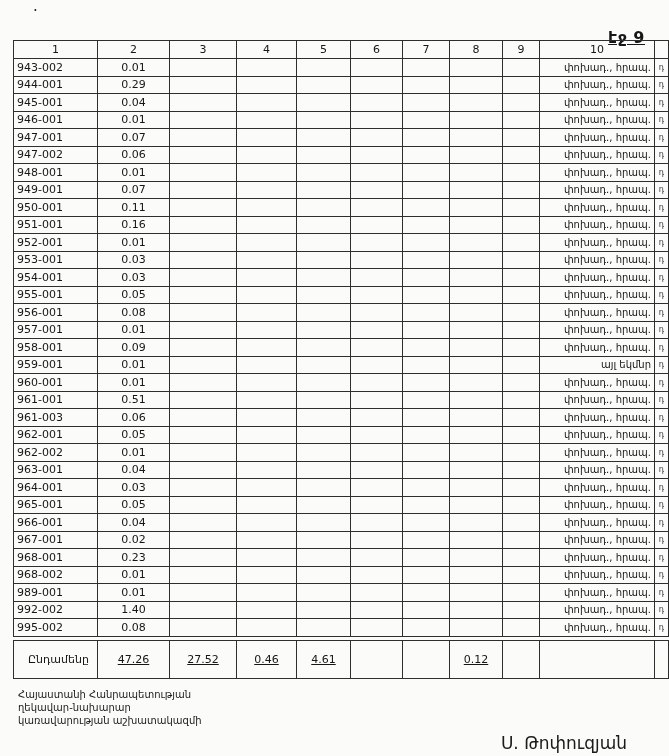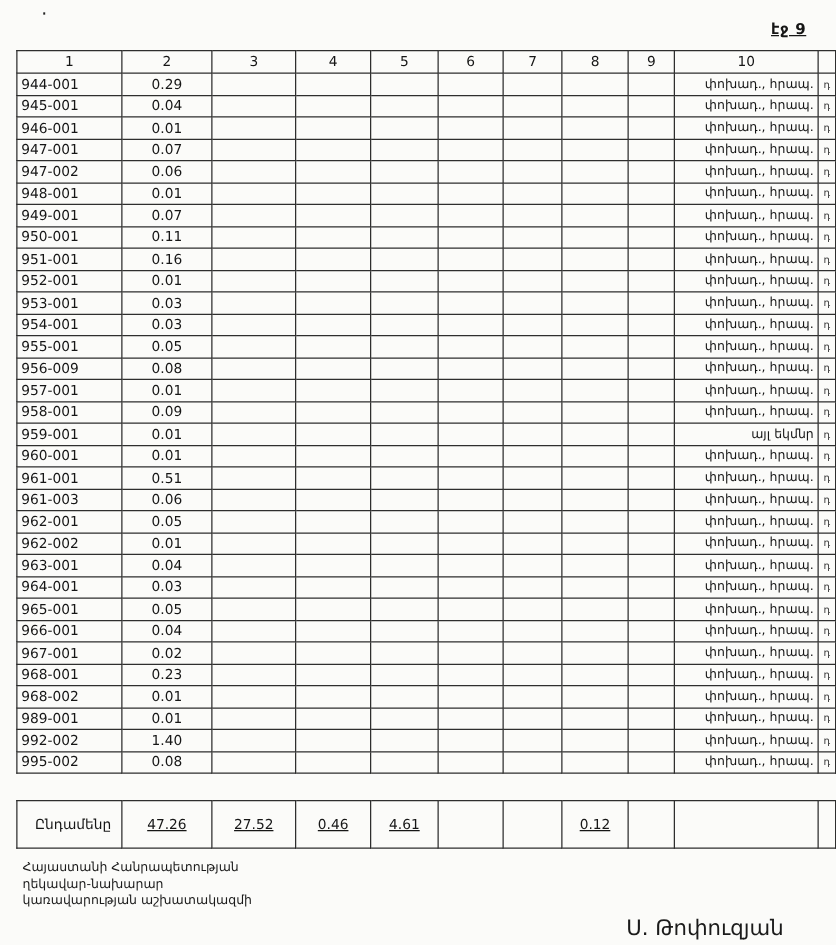--- a/index.html
+++ b/index.html
@@ -7,21 +7,21 @@
   body {
     background: #fbfbf9;
     font-family: "DejaVu Sans", sans-serif;
     color: #161616;
     position: relative;
     overflow: hidden;
   }
   .page { position: absolute; inset: 0; }
 
   .corner-dot { position: absolute; top: 2px; left: 33px; font-size: 15px; color: #222; }
-  .page-label { position: absolute; top: 16px; right: 24px; font-size: 12px; font-weight: bold; letter-spacing: .5px; text-decoration: underline; }
+  .page-label { position: absolute; top: 28px; right: 24px; font-size: 16px; font-weight: bold; letter-spacing: .5px; text-decoration: underline; }
 
   table.grid {
     border-collapse: collapse;
     table-layout: fixed;
     position: absolute;
     left: 13px;
     width: 655px;
     font-size: 11px;
   }
   table.grid.main  { top: 40px; }
@@ -102,20 +102,33 @@
           <th>6</th>
           <th>7</th>
           <th>8</th>
           <th>9</th>
           <th>10</th>
           <th class="mark-col"></th>
         </tr>
     </thead>
     <tbody id="body-rows">
         <tr>
+          <td class="c1">943-002</td>
+          <td class="c2">0.01</td>
+          <td class="c3"></td>
+          <td class="c4"></td>
+          <td class="c5"></td>
+          <td class="c6"></td>
+          <td class="c7"></td>
+          <td class="c8"></td>
+          <td class="c9"></td>
+          <td class="c10">փոխադ., հրապ.</td>
+          <td class="mark-col">դ</td>
+        </tr>
+        <tr>
           <td class="c1">944-001</td>
           <td class="c2">0.29</td>
           <td class="c3"></td>
           <td class="c4"></td>
           <td class="c5"></td>
           <td class="c6"></td>
           <td class="c7"></td>
           <td class="c8"></td>
           <td class="c9"></td>
           <td class="c10">փոխադ., հրապ.</td>
@@ -271,21 +284,21 @@
           <td class="c4"></td>
           <td class="c5"></td>
           <td class="c6"></td>
           <td class="c7"></td>
           <td class="c8"></td>
           <td class="c9"></td>
           <td class="c10">փոխադ., հրապ.</td>
           <td class="mark-col">դ</td>
         </tr>
         <tr>
-          <td class="c1">956-009</td>
+          <td class="c1">956-001</td>
           <td class="c2">0.08</td>
           <td class="c3"></td>
           <td class="c4"></td>
           <td class="c5"></td>
           <td class="c6"></td>
           <td class="c7"></td>
           <td class="c8"></td>
           <td class="c9"></td>
           <td class="c10">փոխադ., հրապ.</td>
           <td class="mark-col">դ</td>

